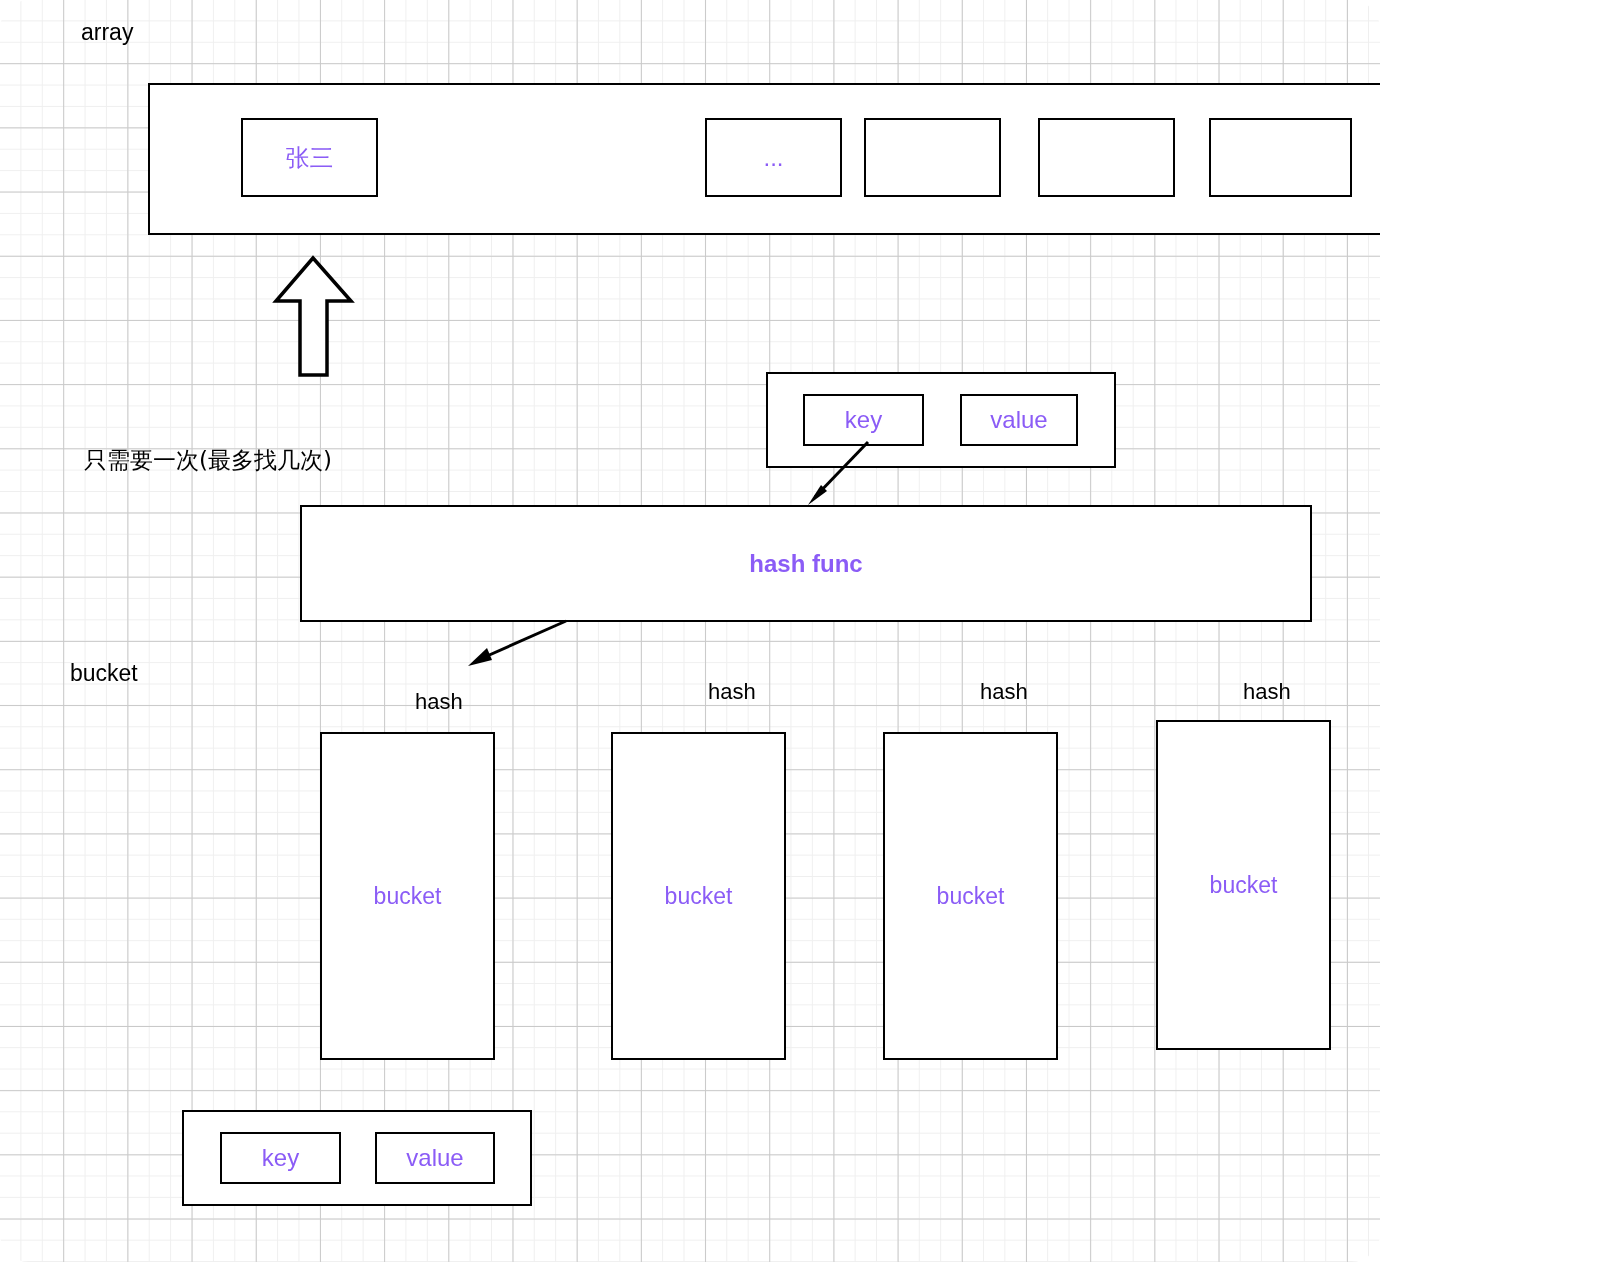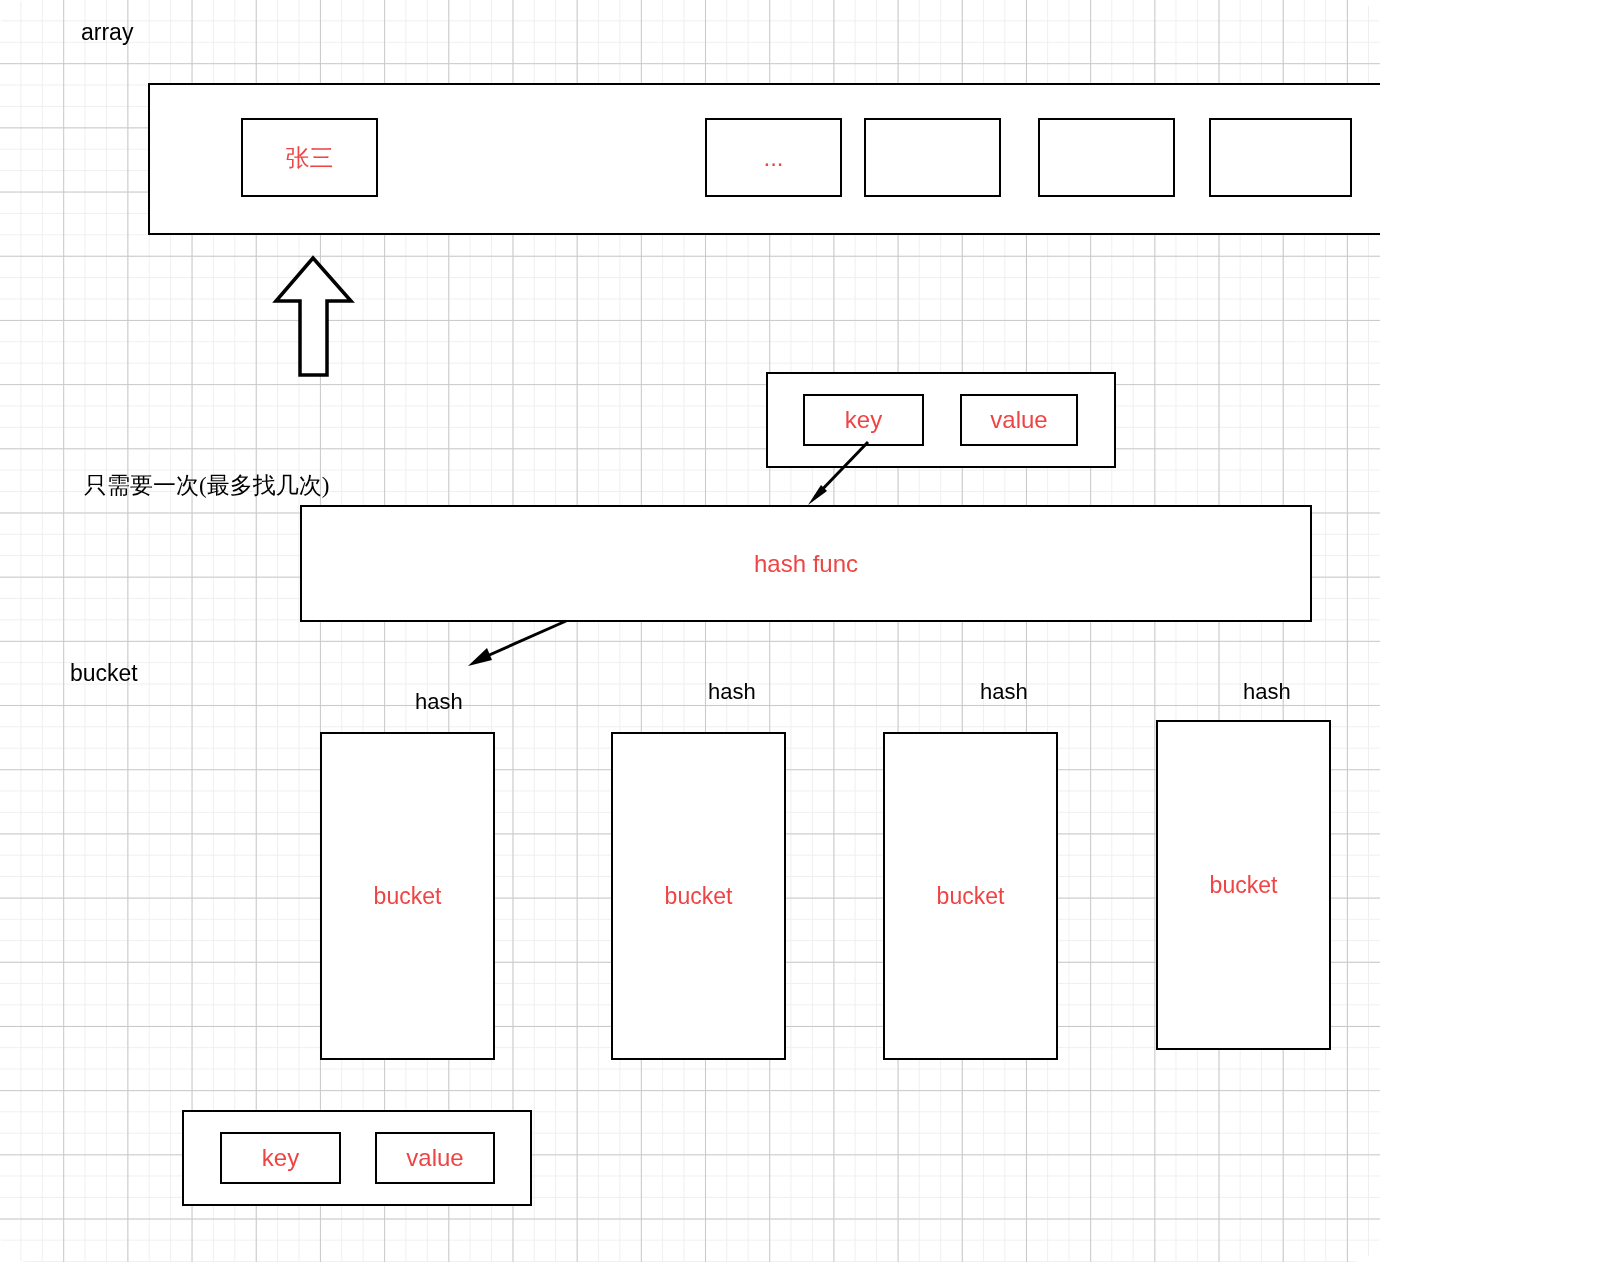--- a/index.html
+++ b/index.html
@@ -30,21 +30,21 @@
     border-radius: 29px;
   }
   .box {
     position: absolute;
     box-sizing: border-box;
     border: 2.5px solid #000000;
     background: #ffffff;
     display: flex;
     align-items: center;
     justify-content: center;
-    color: #ef4444;
+    color: #8b5cf6;
   }
   .lbl {
     position: absolute;
     color: #000000;
     white-space: nowrap;
     line-height: 1;
   }
   svg.overlay {
     position: absolute;
     left: 0;
@@ -76,31 +76,31 @@
   <div class="box f24" style="left:864px; top:118px; width:137px; height:79px;">
     <span></span>
   </div>
   <div class="box f24" style="left:1038px; top:118px; width:137px; height:79px;">
     <span></span>
   </div>
   <div class="box f24" style="left:1209px; top:118px; width:143px; height:79px;">
     <span></span>
   </div>
 
-  <div class="lbl f23 cjk" style="left:84px; top:474px;font-family:Liberation Serif, serif;">只需要一次(最多找几次)</div>
+  <div class="lbl f23 cjk" style="left:84px; top:449px;">只需要一次(最多找几次)</div>
 
   <div class="box" style="left:766px; top:372px; width:350px; height:96px;"></div>
   <div class="box f24" style="left:803px; top:394px; width:121px; height:52px;">
     <span>key</span>
   </div>
   <div class="box f24" style="left:960px; top:394px; width:118px; height:52px;">
     <span>value</span>
   </div>
 
-  <div class="box f24" style="left:300px; top:505px; width:1012px; height:117px;">
+  <div class="box f24" style="left:300px; top:505px; width:1012px; height:117px;font-weight:bold;">
     <span>hash func</span>
   </div>
 
   <div class="lbl f23" style="left:70px; top:662px;">bucket</div>
 
   <div class="lbl f22" style="left:379px; top:691px;">hash</div>
   <div class="lbl f22" style="left:672px; top:681px;">hash</div>
   <div class="lbl f22" style="left:944px; top:681px;">hash</div>
   <div class="lbl f22" style="left:1207px; top:681px;">hash</div>
 

